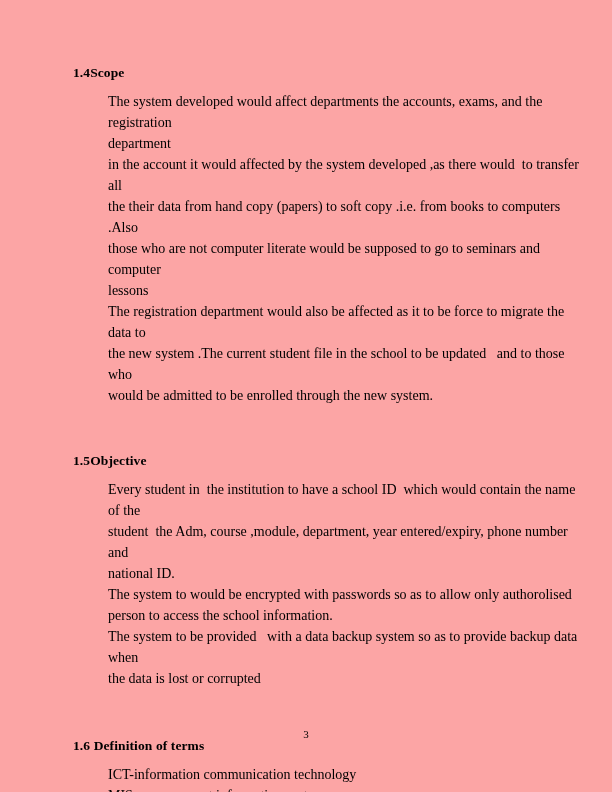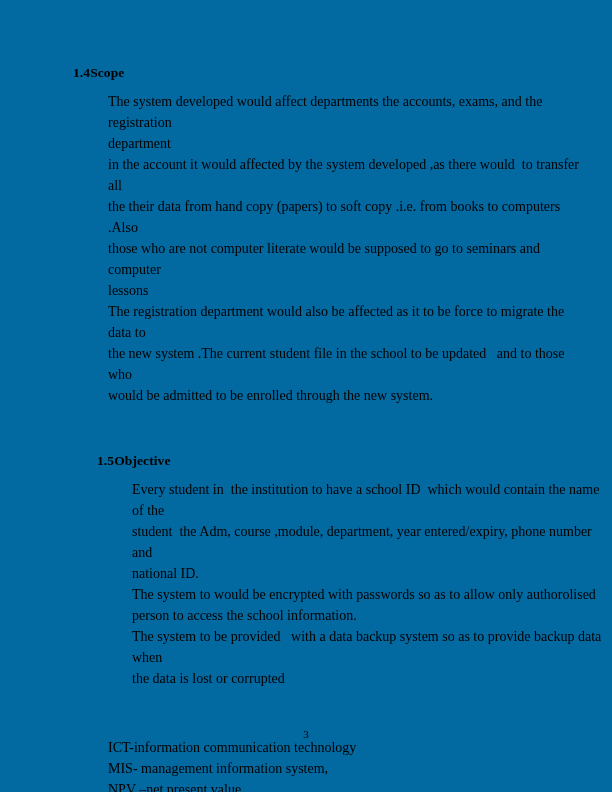--- a/index.html
+++ b/index.html
@@ -4,37 +4,36 @@
 <style>
   html, body {
     margin: 0;
     padding: 0;
     background: #ffffff;
   }
   .page {
     position: relative;
     width: 612px;
     height: 792px;
-    background: #0369a1;
+    background: #fca5a5;
     color: #000000;
     font-family: "Liberation Serif", serif;
     overflow: hidden;
   }
   .content {
     position: absolute;
     top: 64px;
     left: 73px;
     width: 480px;
   }
   .doc-section {
     margin: 0;
   }
   .doc-section + .doc-section.gap-1 {
     margin-top: 46px;
-    margin-left: 24px;
   }
   .doc-section + .doc-section.gap-2 {
     margin-top: 48px;
   }
   .section-heading {
     margin: 0 0 10px 0;
     font-size: 13.5px;
     font-weight: bold;
     line-height: 17px;
     letter-spacing: 0.1px;
@@ -80,20 +79,21 @@
       <div class="section-body">Every student in  the institution to have a school ID  which would contain the name of the
 student  the Adm, course ,module, department, year entered/expiry, phone number and
 national ID.
 The system to would be encrypted with passwords so as to allow only authorolised
 person to access the school information.
 The system to be provided   with a data backup system so as to provide backup data when
 the data is lost or corrupted</div>
     </section>
 
     <section class="doc-section gap-2">
+      <h2 class="section-heading">1.6 Definition of terms</h2>
       <div class="section-body">ICT-information communication technology
 MIS- management information system,
 NPV –net present value
 Plagiarism-it is taking other peoples ideas,word in and pretending they are your own
 Piracy-illegally copying software/file that does not belong to youin amanner that violate
 the copyright</div>
     </section>
 
   </div>
 

